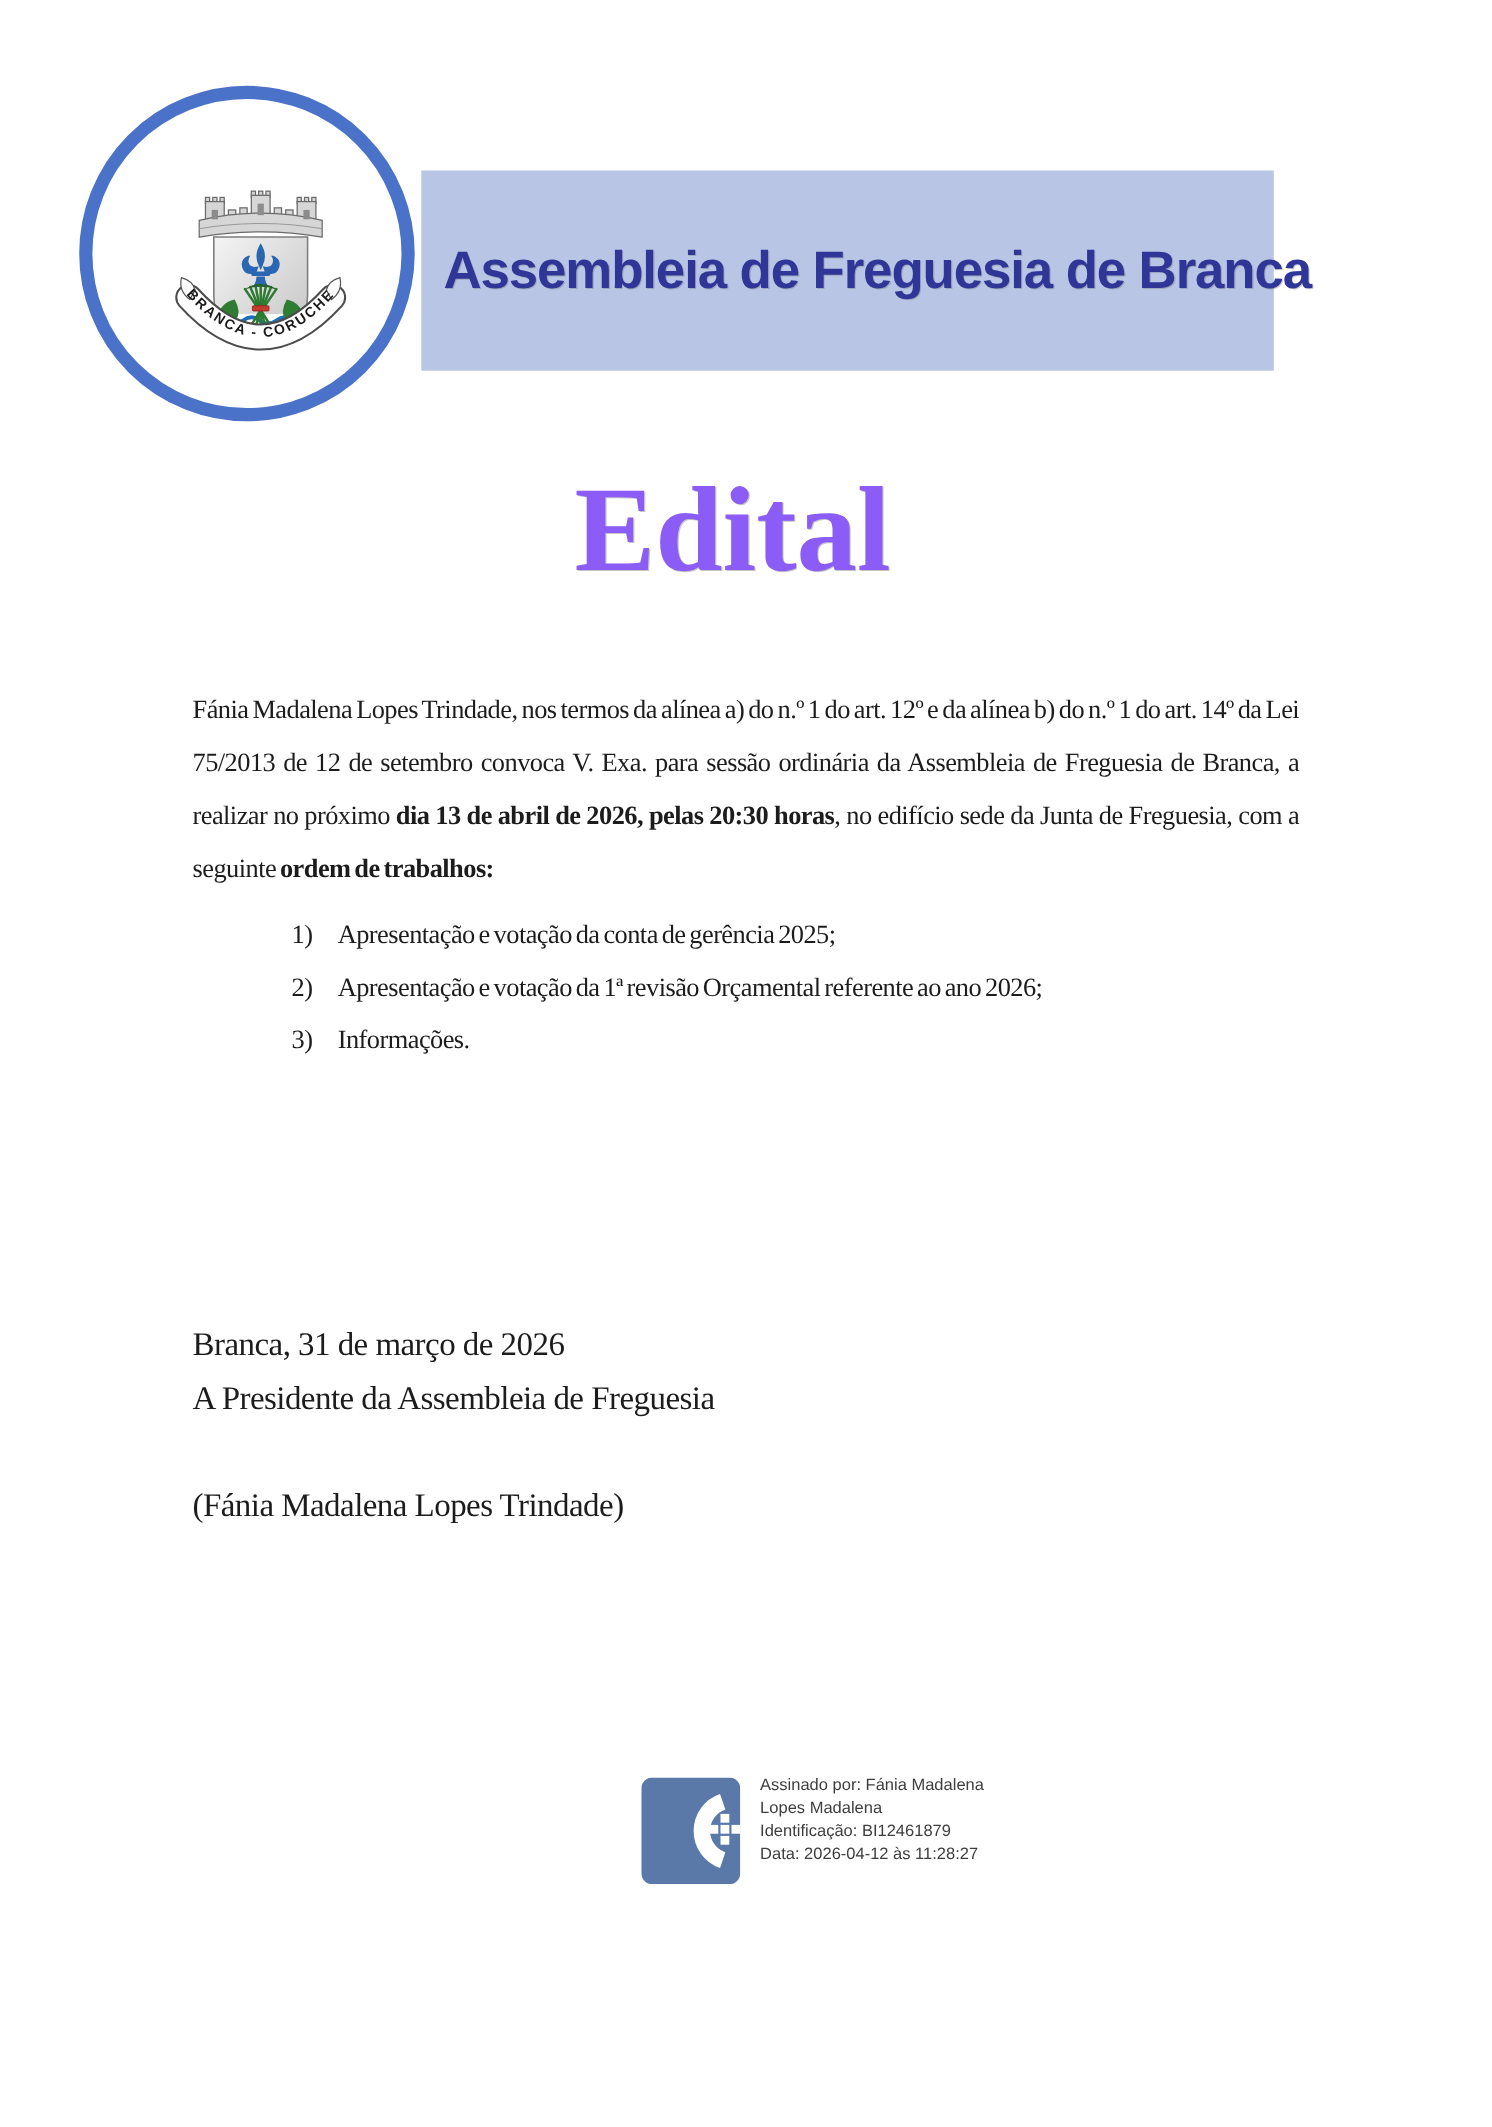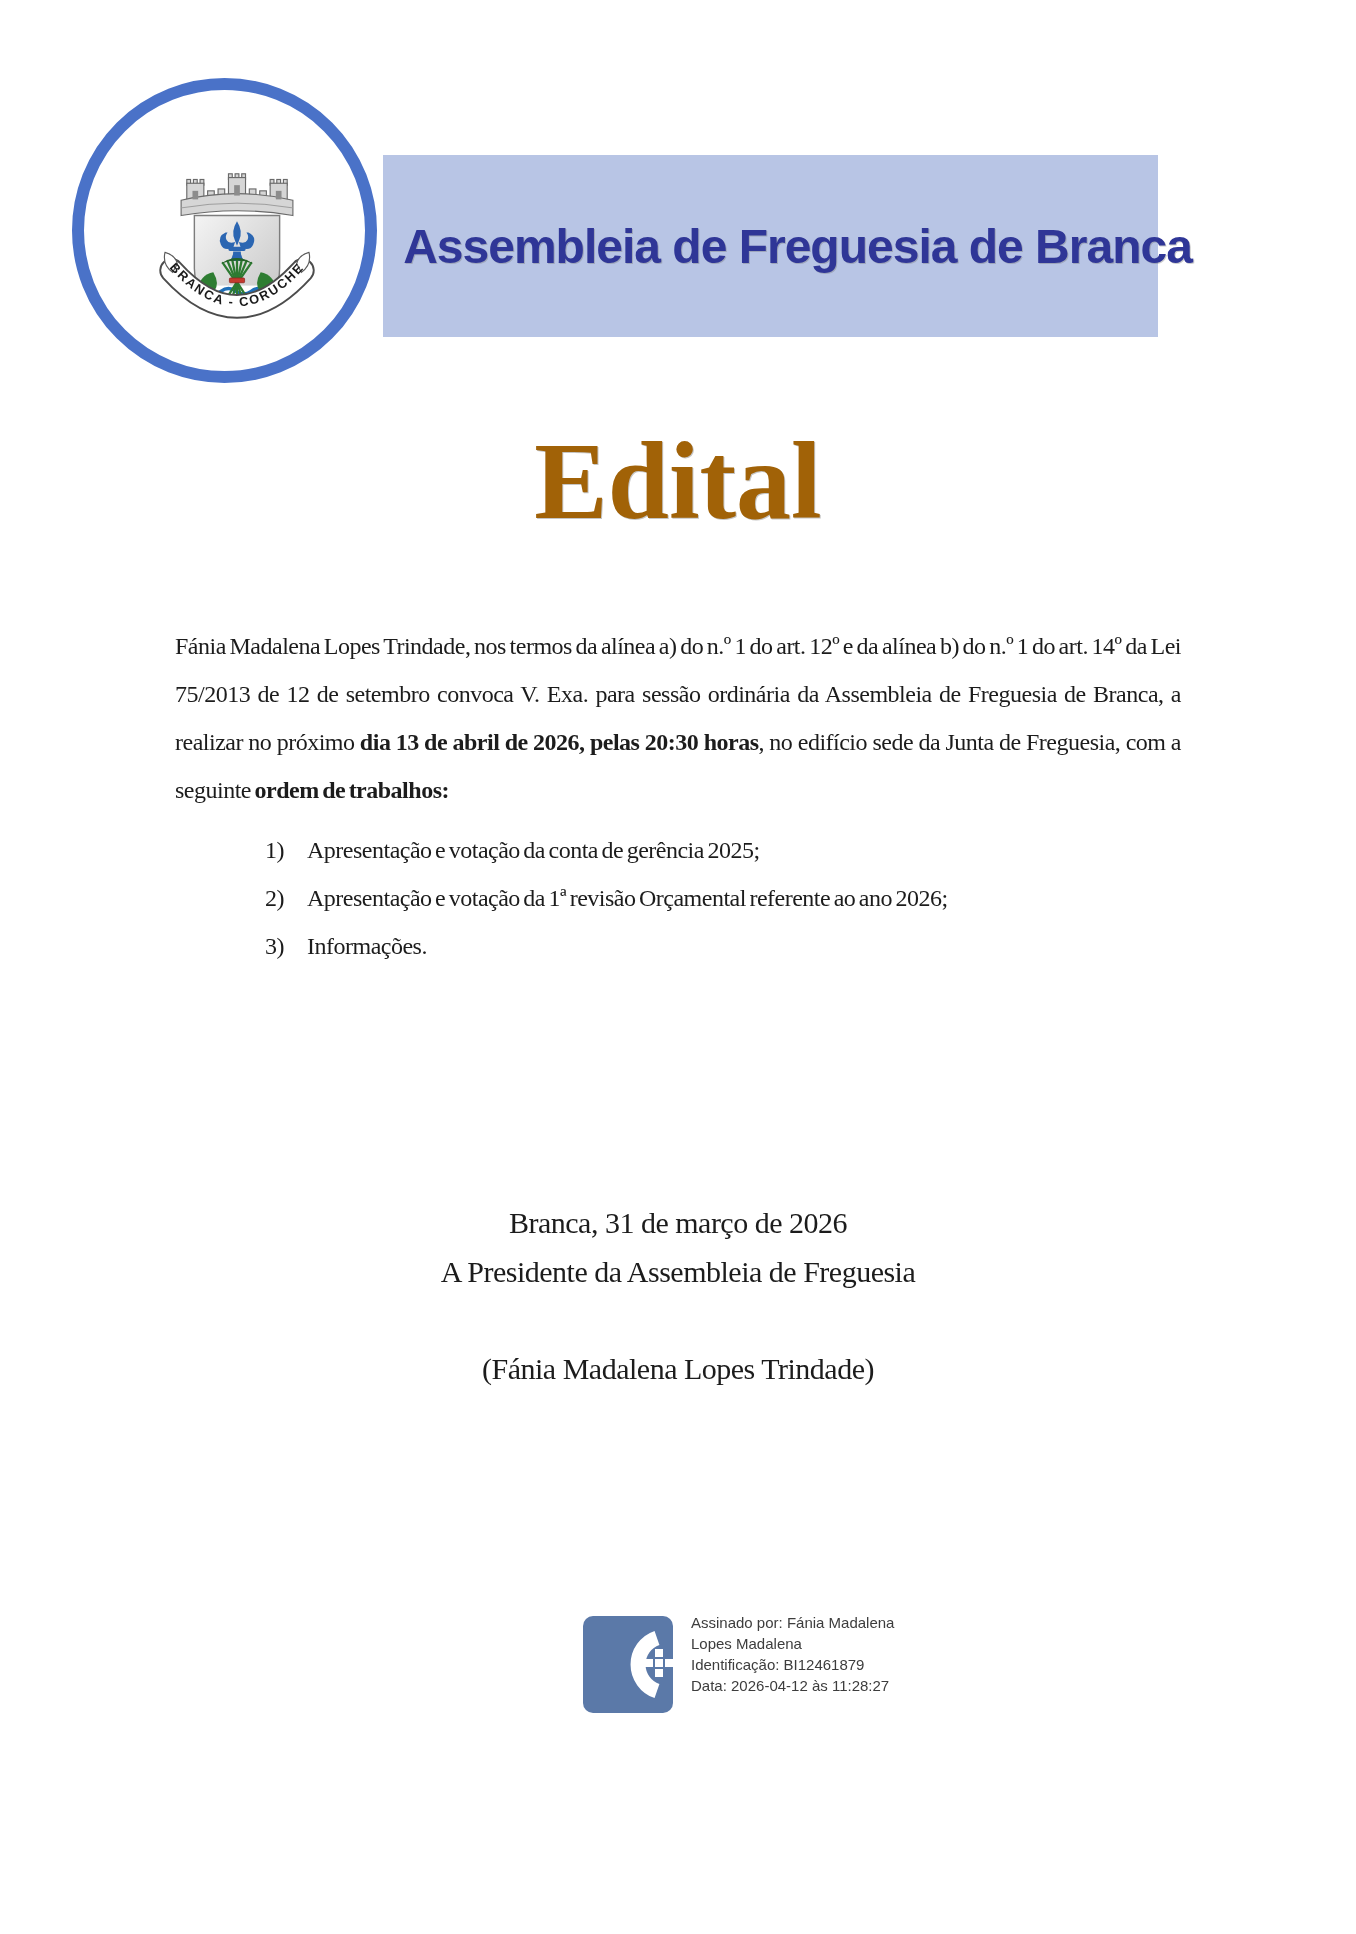--- a/index.html
+++ b/index.html
@@ -26,45 +26,45 @@
   }
   .emblem-circle {
     position:absolute; left:72px; top:78px; width:305px; height:305px;
     border-radius:50%; background:#ffffff;
     border:12px solid #4a72c8;
   }
   .emblem-circle svg { position:absolute; left:63px; top:78px; }
 
   
   .doc-title {
-    position:absolute; left:175px; top:426px; width:1006px;
+    position:absolute; left:163px; top:426px; width:1006px;
     text-align:center;
     font-weight:bold; font-size:110px; line-height:110px;
-    color:#a16207;
+    color:#8b5cf6;
     text-shadow:1px 1px 0 rgba(110,110,110,0.4);
   }
 
   
   .doc-body {
     position:absolute; left:175px; top:622px; width:1006px;
     font-size:24px; line-height:48px;
     letter-spacing:-0.5px; word-spacing:-2px;
     text-align:justify;
   }
   .agenda { margin-left:90px; margin-top:12px; width:916px; }
   .agenda .li {
     text-align:justify; line-height:48px;
     padding-left:42px; text-indent:-42px;
   }
   .agenda .num { display:inline-block; width:42px; text-indent:0; }
 
   
   .closing {
     position:absolute; left:175px; top:1199px; width:1006px;
-    text-align:center; font-size:30px; line-height:48px;
+    font-size:30px; line-height:48px;
     letter-spacing:-0.5px;
   }
   .closing .signer-title { margin-top:1px; }
   .closing .signer-name  { margin-top:49px; }
 
   
   .stamp { position:absolute; left:537px; top:1616px; display:flex;padding-left:46px; }
   .stamp-text {
     margin-left:18px; margin-top:-4px;
     font-family:"Liberation Sans", sans-serif;

